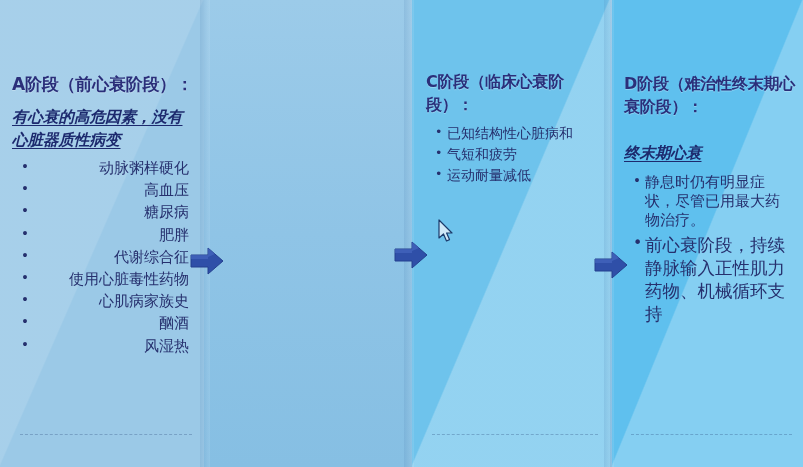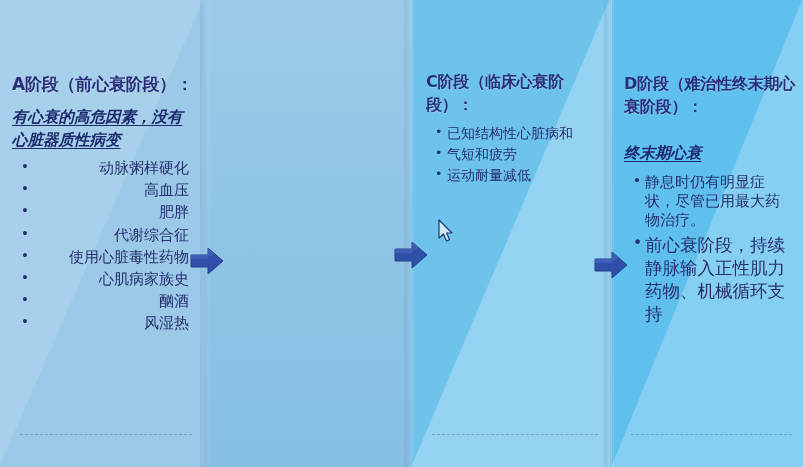--- a/index.html
+++ b/index.html
@@ -159,20 +159,21 @@
 
   <div class="panel" id="panelA">
     <div class="diag"></div>
     <div class="dash"></div>
     <div class="content">
       <div class="stage-title">A阶段（前心衰阶段）：</div>
       <div class="stage-sub">有心衰的高危因素，没有心脏器质性病变</div>
       <ul class="bullets">
         <li>动脉粥样硬化</li>
         <li class="hl-red">高血压</li>
+        <li>糖尿病</li>
         <li>肥胖</li>
         <li>代谢综合征</li>
         <li>使用心脏毒性药物</li>
         <li>心肌病家族史</li>
         <li>酗酒</li>
         <li>风湿热</li>
       </ul>
     </div>
   </div>
 

